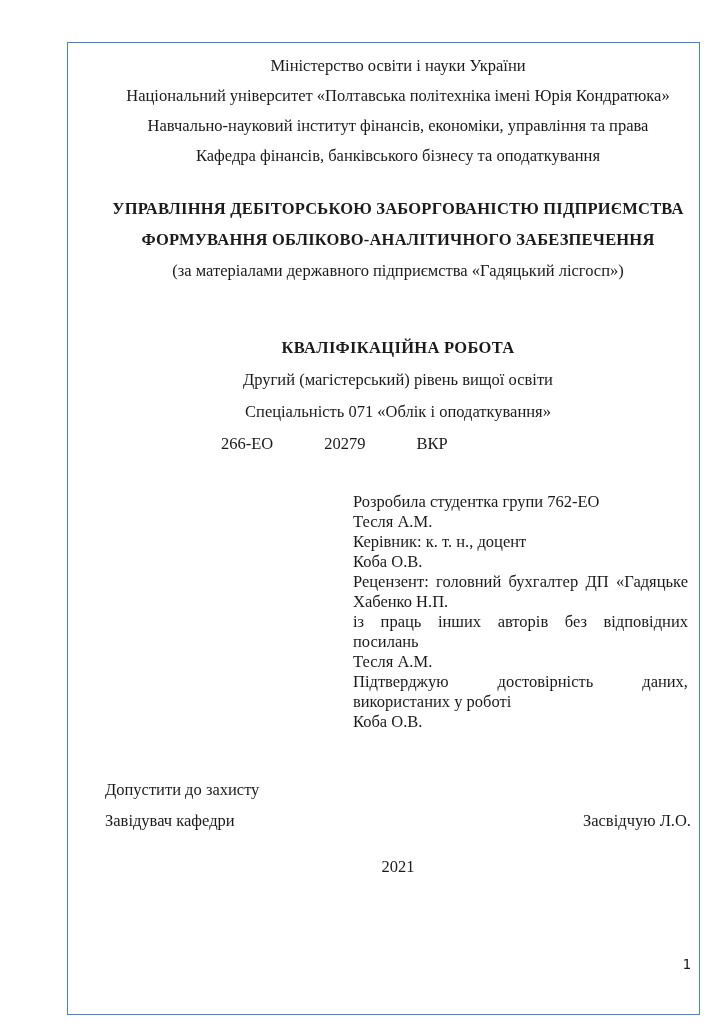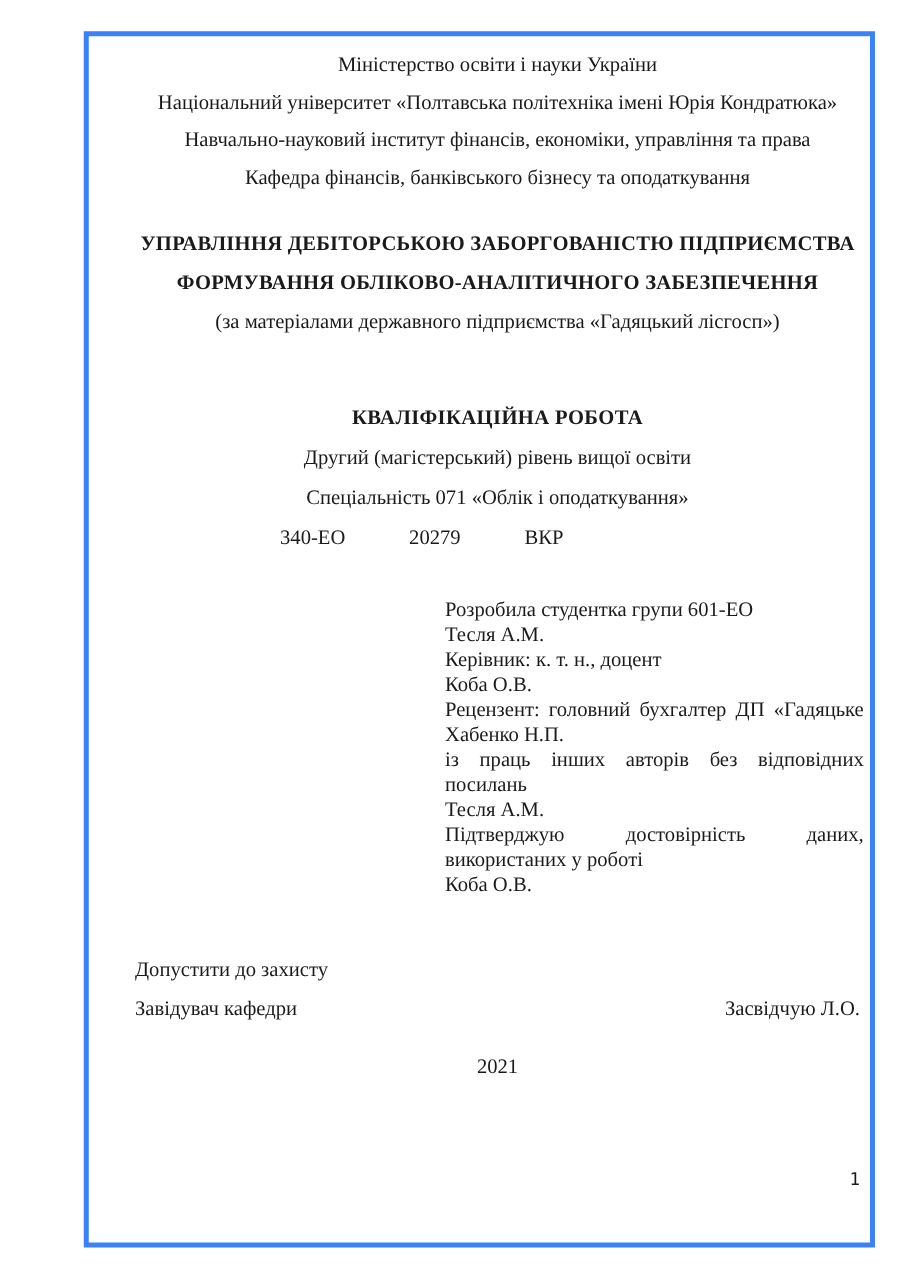--- a/index.html
+++ b/index.html
@@ -10,23 +10,23 @@
     color: #1a1a1a;
     overflow: hidden;
   }
   .page {
     position: relative;
     width: 724px; height: 1024px;
     background: #ffffff;
   }
   .frame {
     position: absolute;
-    left: 67px; top: 25px;
+    left: 67px; top: 42px;
     width: 633px; height: 973px;
-    border: 4px solid #3b82f6;
+    border: 1px solid #3b82f6;
     background: #ffffff;
   }
   .content {
     position: relative;
     width: 100%; height: 100%;
     padding: 8px 8px 0 37px;
     font-size: 16.5px;
   }
 
   .header-block { line-height: 30px; }
@@ -85,28 +85,28 @@
         <div class="title-line">УПРАВЛІННЯ ДЕБІТОРСЬКОЮ ЗАБОРГОВАНІСТЮ ПІДПРИЄМСТВА</div>
         <div class="title-line">ФОРМУВАННЯ ОБЛІКОВО-АНАЛІТИЧНОГО ЗАБЕЗПЕЧЕННЯ</div>
         <div class="subtitle-line">(за матеріалами державного підприємства «Гадяцький лісгосп»)</div>
       </div>
 
       <div class="qual-block">
         <div class="qual-heading">КВАЛІФІКАЦІЙНА РОБОТА</div>
         <div class="qual-line">Другий (магістерський) рівень вищої освіти</div>
         <div class="qual-line">Спеціальність 071 «Облік і оподаткування»</div>
         <div class="codes-row">
-          <span>340-ЕО</span>
+          <span>266-ЕО</span>
           <span>20279</span>
           <span>ВКР</span>
         </div>
       </div>
 
       <div class="sig-block">
-        <div class="sig-left">Розробила студентка групи 601-ЕО</div>
+        <div class="sig-left">Розробила студентка групи 762-ЕО</div>
         <div class="sig-right">Тесля А.М.</div>
         <div class="sig-left">Керівник: к. т. н., доцент</div>
         <div class="sig-right">Коба О.В.</div>
         <div class="sig-just">Рецензент: головний бухгалтер ДП «Гадяцьке</div>
         <div class="sig-right">Хабенко Н.П.</div>
         <div class="sig-just">із праць інших авторів без відповідних</div>
         <div class="sig-left">посилань</div>
         <div class="sig-right">Тесля А.М.</div>
         <div class="sig-just">Підтверджую достовірність даних,</div>
         <div class="sig-left">використаних у роботі</div>

